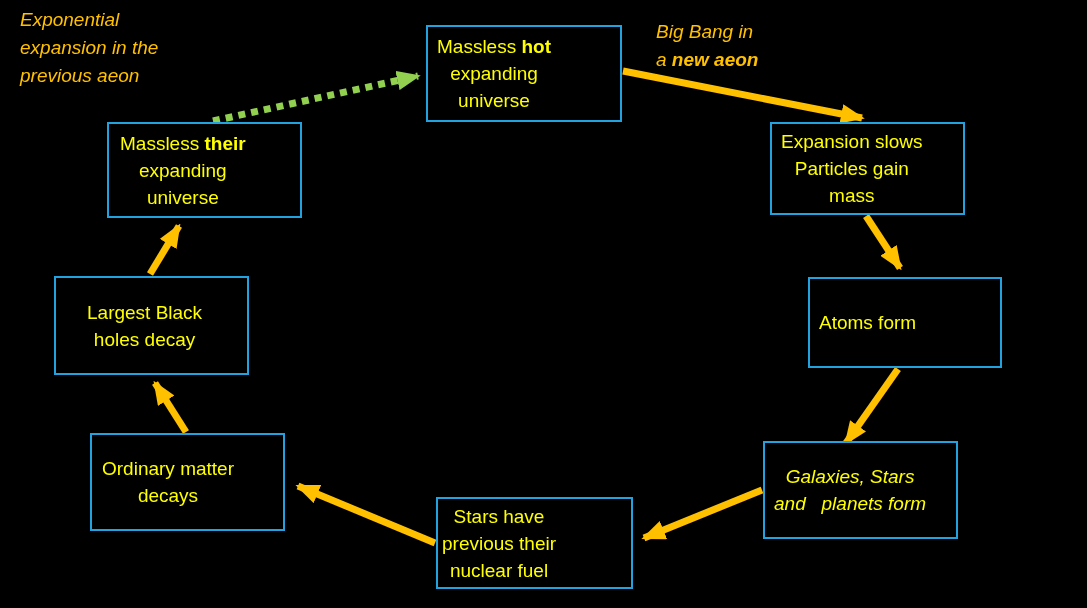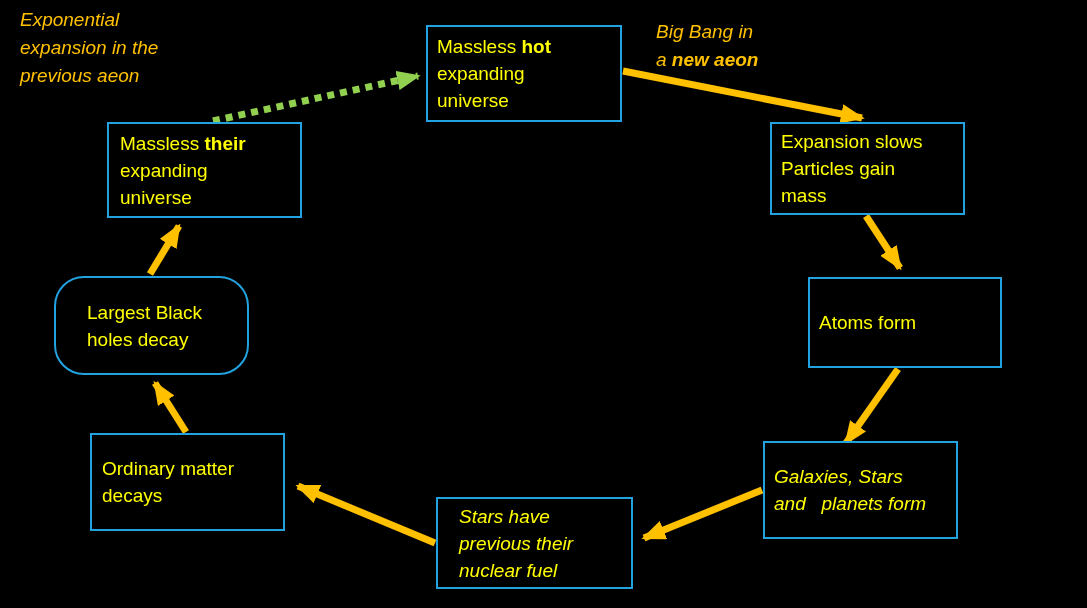--- a/index.html
+++ b/index.html
@@ -37,20 +37,21 @@
     border: 2px solid var(--box-border, #22A3E0);
     background: #000;
     display: flex;
     align-items: center;
   }
   .node-label {
     color: var(--box-text, #FFFF00);
     font-size: 19px;
     line-height: 27px;
     font-weight: 400;
+    text-align: center;
   }
   .node-label span, .node-label b { white-space: pre-wrap; }
   .node-label b { font-weight: 700; }
   .annotation {
     position: absolute;
     color: var(--annotation-text, #FFC000);
     font-size: 19px;
     line-height: 28px;
     font-style: italic;
   }
@@ -102,28 +103,28 @@
 
   <div class="node" style="left:808px; top:277px; width:194px; height:91px;">
     <div class="node-label" style="padding-left:9px;"><span>Atoms form</span></div>
   </div>
 
   <div class="node" style="left:763px; top:441px; width:195px; height:98px;">
     <div class="node-label" style="padding-left:9px;font-style:italic;"><span>Galaxies, Stars</span><br><span>and   planets form</span></div>
   </div>
 
   <div class="node" style="left:436px; top:497px; width:197px; height:92px;">
-    <div class="node-label" style="padding-left:21px;font-style:italic;"><span>Stars have</span><br><span>previous their</span><br><span>nuclear fuel</span></div>
+    <div class="node-label" style="padding-left:4px;"><span>Stars have</span><br><span>previous their</span><br><span>nuclear fuel</span></div>
   </div>
 
   <div class="node" style="left:90px; top:433px; width:195px; height:98px;">
     <div class="node-label" style="padding-left:10px;"><span>Ordinary matter</span><br><span>decays</span></div>
   </div>
 
-  <div class="node" style="left:54px; top:276px; width:195px; height:99px;border-radius:30px;">
+  <div class="node" style="left:54px; top:276px; width:195px; height:99px;">
     <div class="node-label" style="padding-left:31px;"><span>Largest Black</span><br><span>holes decay</span></div>
   </div>
 
   <div class="node" style="left:107px; top:122px; width:195px; height:96px;">
     <div class="node-label" style="padding-left:11px;"><span>Massless </span><b>their</b><br><span>expanding</span><br><span>universe</span></div>
   </div>
 
 </div>
 
 </body></html>

